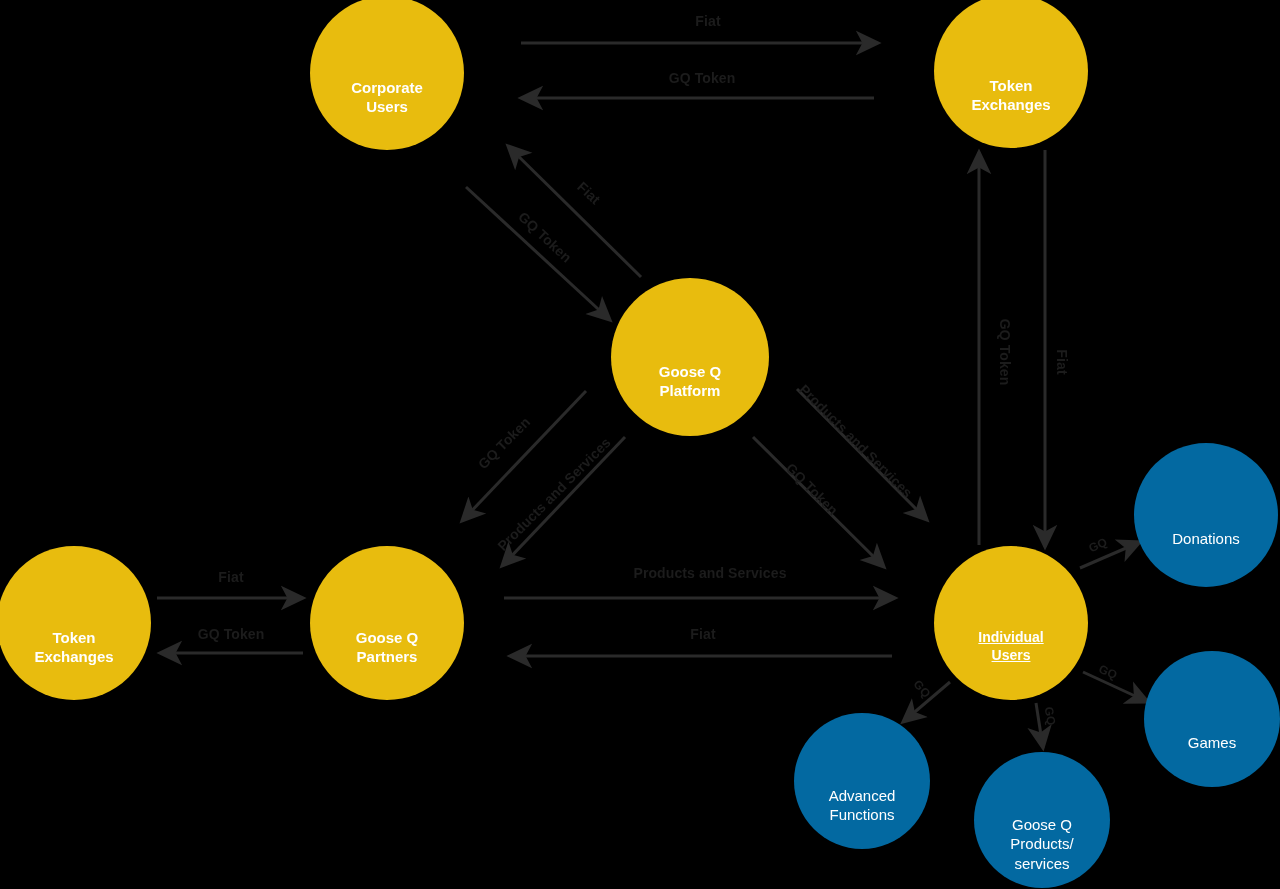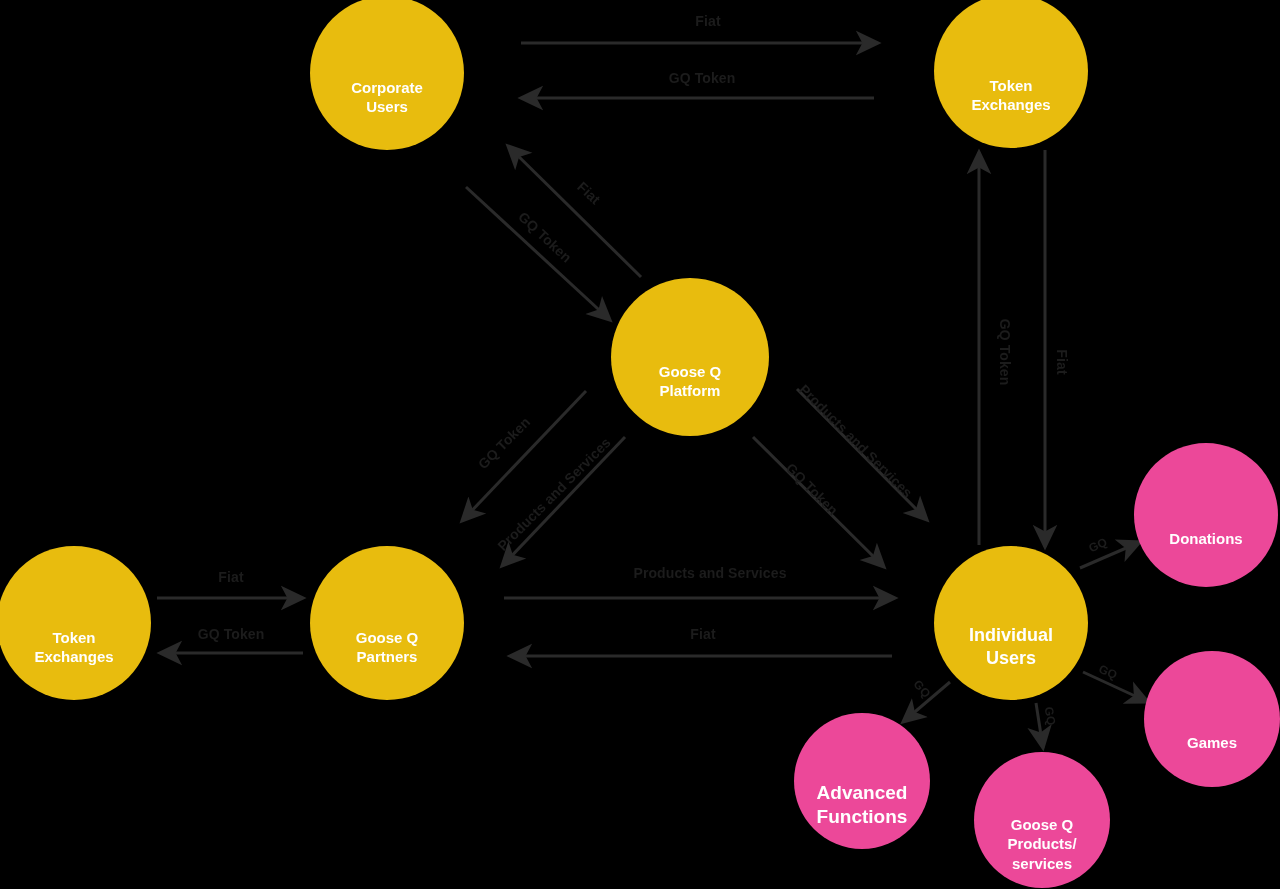--- a/index.html
+++ b/index.html
@@ -39,23 +39,23 @@
     box-sizing: border-box;
   }
 
   .node.yellow {
     background: #e8bc0e;
     color: #ffffff;
     font-weight: bold;
   }
 
   .node.dark {
-    background: #ec4899;
+    background: #0369a1;
     color: #ffffff;
-    font-weight: bold;
+    font-weight: normal;
   }
 
   .node-label {
     white-space: pre-line;
     padding: 0 6px;
     margin-top: 48px;
   }
 
   .edge-label {
     position: absolute;
@@ -113,31 +113,31 @@
 Platform</span>
       </div>
       <div class="node yellow" style="left: -3px; top: 546px; width: 154px; height: 154px; font-size: 15px;">
         <span class="node-label">Token
 Exchanges</span>
       </div>
       <div class="node yellow" style="left: 310px; top: 546px; width: 154px; height: 154px; font-size: 15px;">
         <span class="node-label">Goose Q
 Partners</span>
       </div>
-      <div class="node yellow" style="left: 934px; top: 546px; width: 154px; height: 154px; font-size: 18px;">
+      <div class="node yellow" style="left: 934px; top: 546px; width: 154px; height: 154px; font-size: 14px; text-decoration: underline;">
         <span class="node-label">Individual
 Users</span>
       </div>
       <div class="node dark" style="left: 1134px; top: 443px; width: 144px; height: 144px; font-size: 15px;">
         <span class="node-label">Donations</span>
       </div>
       <div class="node dark" style="left: 1144px; top: 651px; width: 136px; height: 136px; font-size: 15px;">
         <span class="node-label">Games</span>
       </div>
-      <div class="node dark" style="left: 794px; top: 713px; width: 136px; height: 136px; font-size: 19px;">
+      <div class="node dark" style="left: 794px; top: 713px; width: 136px; height: 136px; font-size: 15px;">
         <span class="node-label">Advanced
 Functions</span>
       </div>
       <div class="node dark" style="left: 974px; top: 752px; width: 136px; height: 136px; font-size: 15px;">
         <span class="node-label">Goose Q
 Products/
 services</span>
       </div>
     </div>
   <div id="labels-layer">

